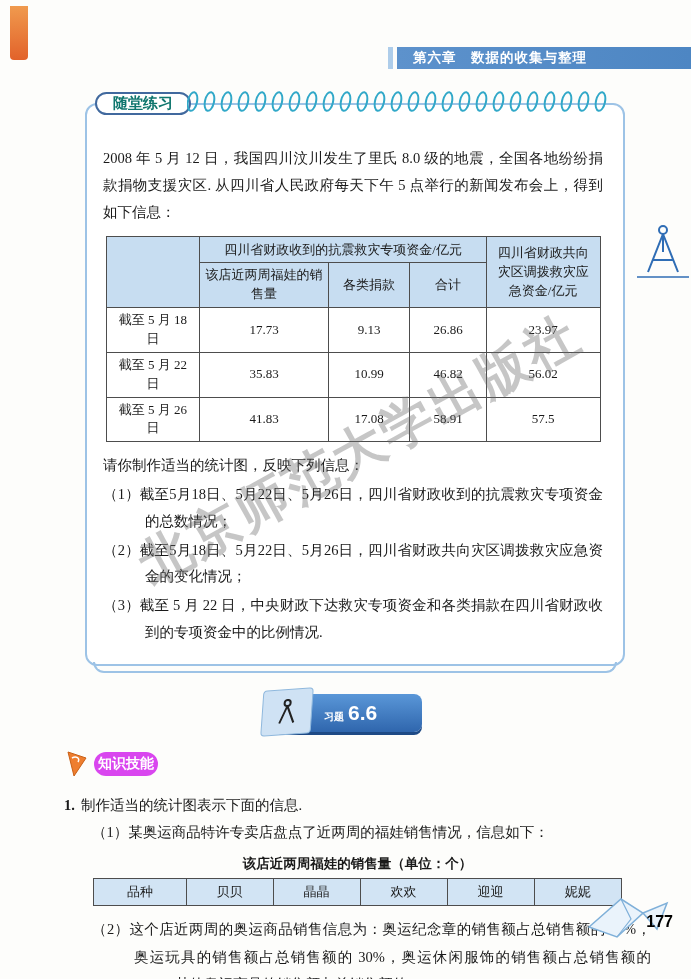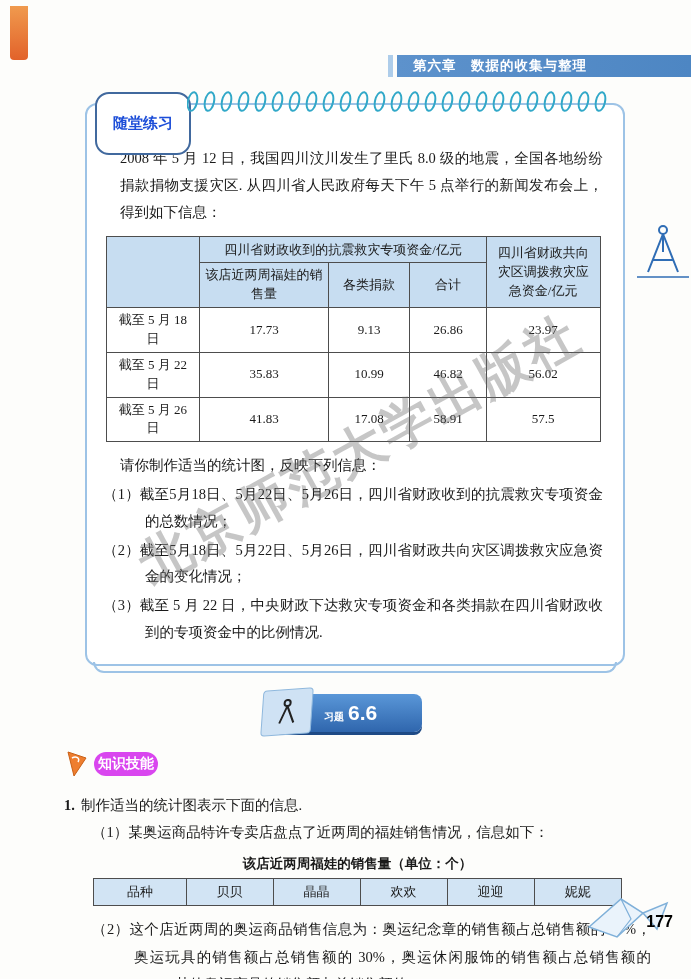--- a/index.html
+++ b/index.html
@@ -12,21 +12,21 @@
 
   
   .edge-tab {
     position: absolute; left: 10px; top: 6px; width: 18px; height: 54px;
     background: linear-gradient(to bottom, #f09a4e, #e2622a);
     border-radius: 0 0 4px 4px;
   }
 
   
   .chapter-bar {
-    position: absolute; top: 55px; left: 397px; right: 0; height: 22px;
+    position: absolute; top: 47px; left: 397px; right: 0; height: 22px;
     background: linear-gradient(to right, #5d92cc, #4d86c3);
     color: #fff; font-family: "Liberation Sans", sans-serif;
     font-size: 13.5px; font-weight: bold; line-height: 22px;
     padding-left: 16px; letter-spacing: 1px;
   }
   .chapter-bar::before {
     content: ""; position: absolute; left: -9px; top: 0; width: 5px; height: 22px;
     background: #aecdea;
   }
 
@@ -36,34 +36,34 @@
     border: 2px solid #9dc3e6; border-radius: 12px;
     padding: 40px 20px 16px 16px; background: #fff;
   }
   .practice-box::after {
     content: ""; position: absolute; left: 6px; right: 6px; bottom: -9px; height: 9px;
     border: 2px solid #9dc3e6; border-top: none; border-radius: 0 0 12px 12px;
   }
   .practice-tab {
     position: absolute; left: 8px; top: -13px; background: #fff;
     border: 2px solid #41699e; border-radius: 14px;
-    padding: 20px 16px; font-family: "Liberation Sans", sans-serif;
-    font-weight: bold; font-size: 15px; color: #1d4ed8;
+    padding: 0 16px; font-family: "Liberation Sans", sans-serif;
+    font-weight: bold; font-size: 15px; color: #0f766e;
   }
   .spiral {
     position: absolute; top: -14px; left: 100px; right: 14px; height: 28px;
     white-space: nowrap; overflow: hidden; pointer-events: none;
   }
   .coil {
     display: inline-block; width: 11px; height: 21px; margin-right: 6px;
     border: 2.5px solid #31a8c8; border-radius: 50%;
     transform: rotate(12deg);
   }
 
-  .intro, .prompt { font-size: 14.5px; line-height: 1.85; text-align: justify; margin-left: 17px; }
+  .intro, .prompt { font-size: 14.5px; line-height: 1.85; text-align: justify; }
   .q {
     font-size: 14.5px; line-height: 1.85; text-align: justify;
     padding-left: 2.9em; text-indent: -2.9em; margin: 2px 0;
   }
 
   
   table { border-collapse: collapse; table-layout: fixed; word-break: break-all; }
   .relief-table { width: 99%; margin: 11px auto 10px auto; }
   .relief-table td {
     border: 1px solid #4d4d4d; text-align: center; vertical-align: middle;

